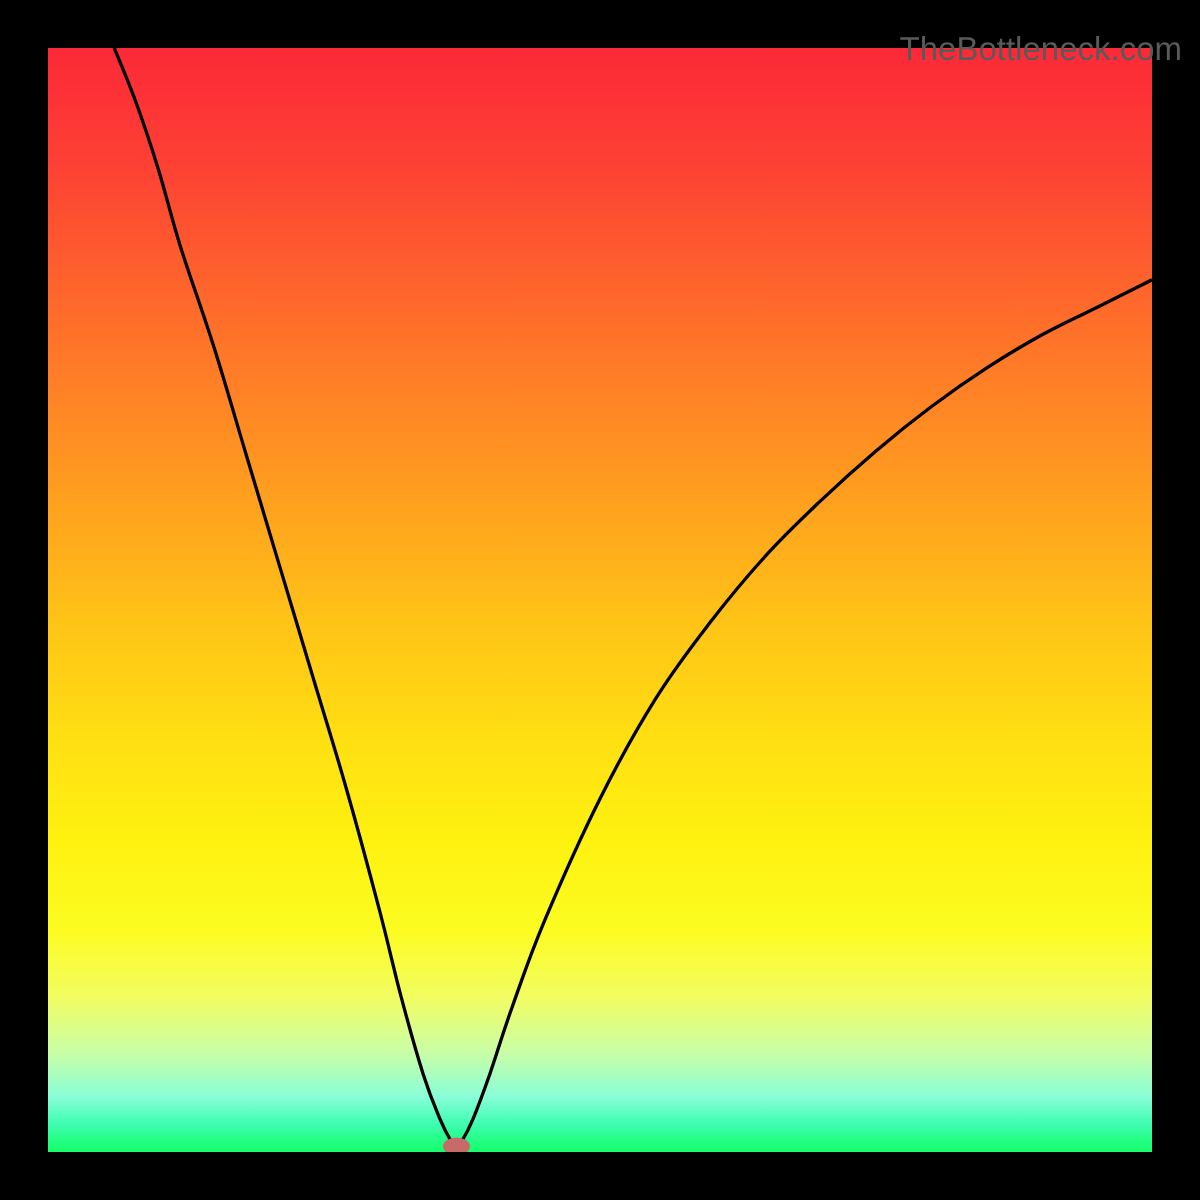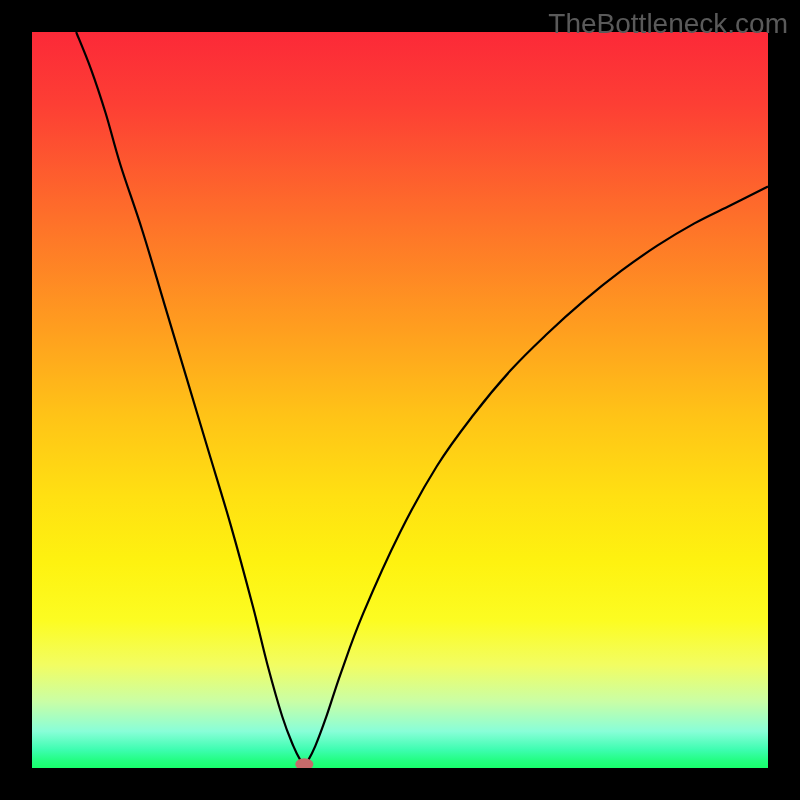--- a/index.html
+++ b/index.html
@@ -6,24 +6,24 @@
     margin: 0;
     padding: 0;
     width: 800px;
     height: 800px;
     background: #000;
     position: relative;
     font-family: Arial, sans-serif;
   }
   .watermark {
     position: absolute;
-    top: 8px;
+    top: 20px;
     right: 12px;
     color: #5a5a5a;
-    font-size: 28px;
+    font-size: 22px;
     font-weight: 500;
     z-index: 10;
   }
   .plot-area {
     position: absolute;
     top: 32px;
     left: 32px;
     width: 736px;
     height: 736px;
     overflow: hidden;

